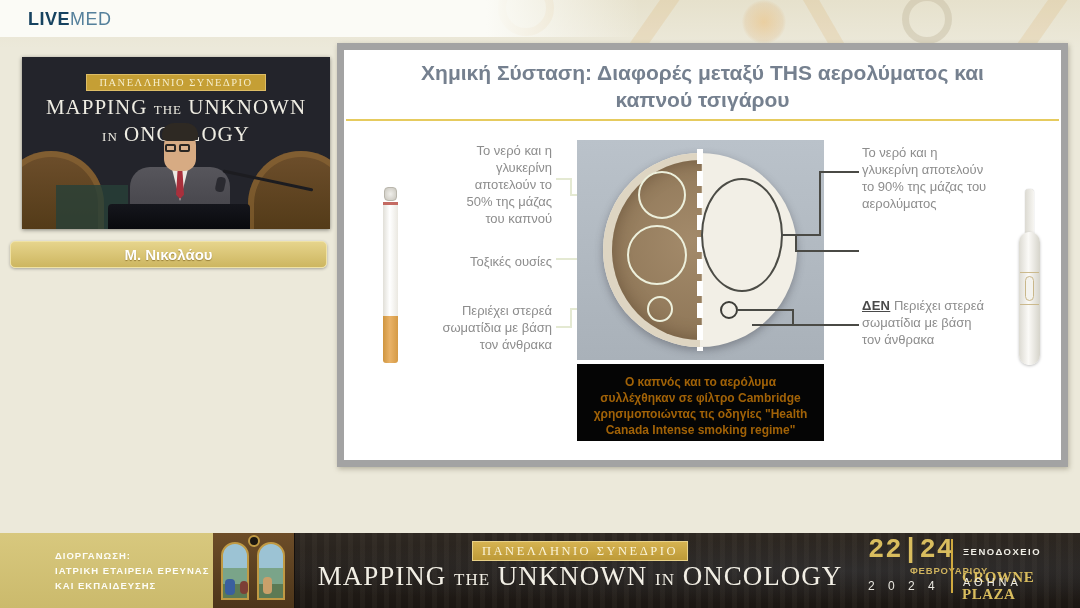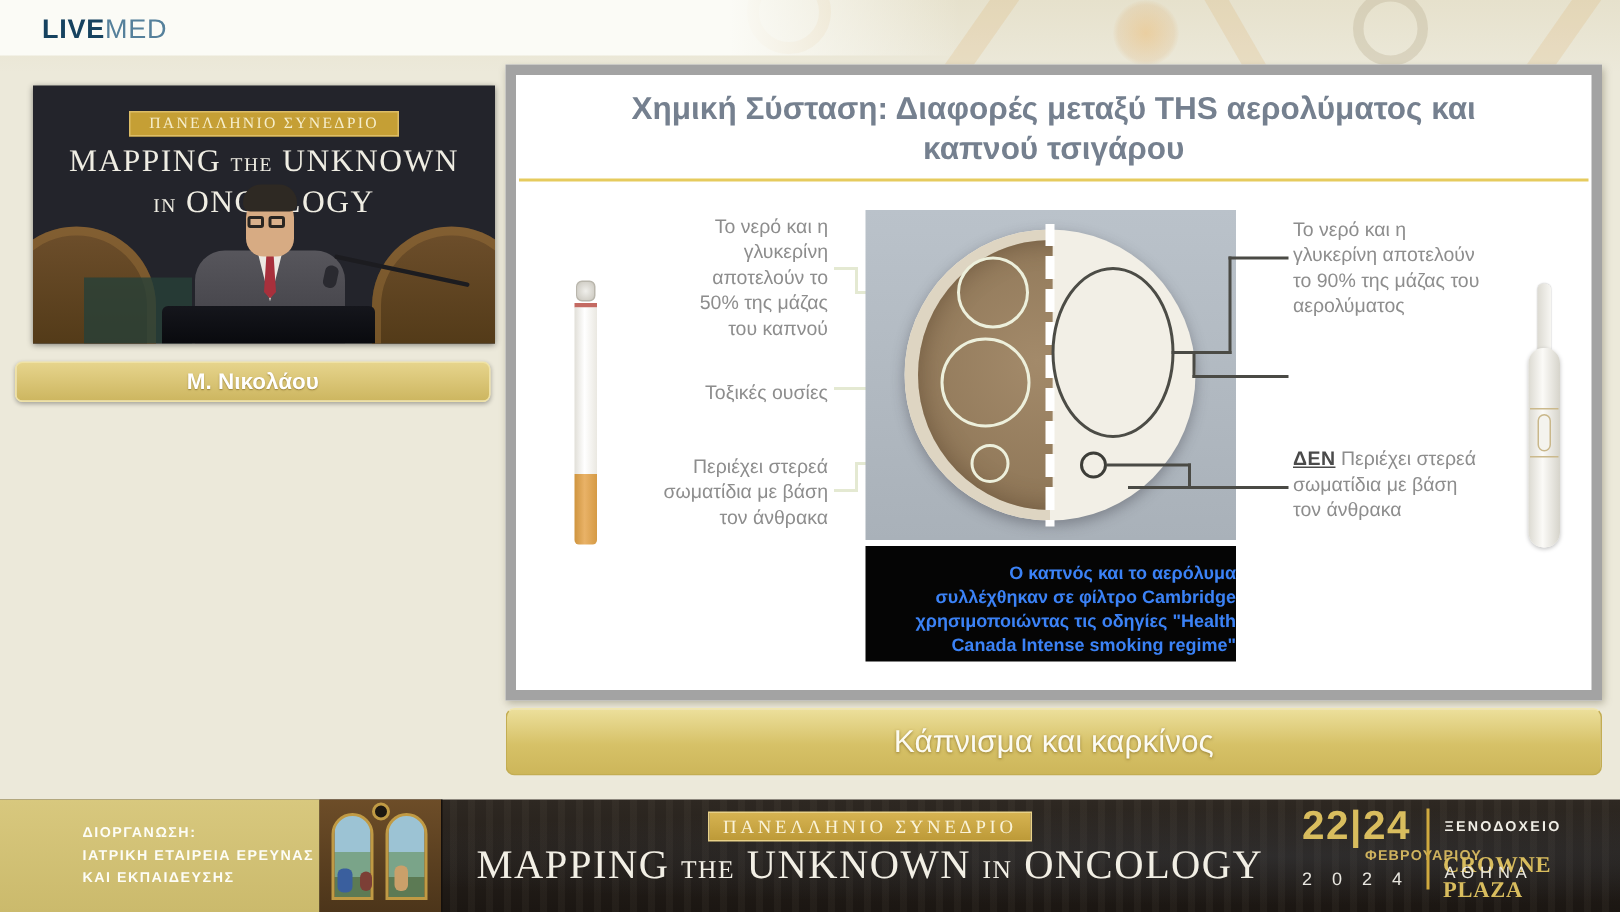--- a/index.html
+++ b/index.html
@@ -104,22 +104,22 @@
   .ring-l { position:absolute; border:2px solid #edf0dc; border-radius:50%; }
   .cl1 { left:61px; top:31px; width:48px; height:48px; }
   .cl2 { left:50px; top:85px; width:60px; height:60px; }
   .cl3 { left:70px; top:156px; width:26px; height:26px; }
   .e1  { position:absolute; left:124px; top:38px; width:82px; height:114px;
          border:2px solid #4c4c46; border-radius:50%; }
   .cr1 { position:absolute; left:143px; top:161px; width:18px; height:18px;
          border:2px solid #3d3d38; border-radius:50%; }
 
   .caption { left:233px; top:314px; width:247px; height:77px; background:#050505;
-             color:#3b82f6; font-weight:bold; font-size:12px; line-height:16px;
-             text-align:right; padding-top:10px; }
+             color:#a16207; font-weight:bold; font-size:12px; line-height:16px;
+             text-align:center; padding-top:10px; }
   .note { left:4px; top:403px; font-size:8px; color:#5353b8; letter-spacing:.2px; }
 
   .r-ann { left:518px; width:162px; color:#8d8d8d; font-size:13px; line-height:17px; }
   .r1 { top:94px; } .r2 { top:192px; } .r3 { top:247px; }
   .den { font-weight:bold; color:#4a4a4a; text-decoration:underline; letter-spacing:.3px; }
 
   .dev-cap  { left:681px; top:139px; width:9px; height:46px; border-radius:4px 4px 2px 2px;
               background:linear-gradient(90deg,#dcdad2,#f7f6f2); box-shadow:0 0 1px #999; }
   .dev-body { left:675px; top:182px; width:21px; height:133px; border-radius:10px;
               background:linear-gradient(90deg,#dcdad2,#fbfaf7 45%,#d6d4cb);
@@ -161,21 +161,21 @@
   .ff2 { left:50px; top:44px; width:9px; height:17px; background:#caa06a; }
   .ff3 { left:27px; top:48px; width:8px; height:13px; background:#7c3f36; }
   .f-badge { position:absolute; left:472px; top:8px; width:216px; height:20px;
              background:linear-gradient(180deg,#d6b351,#bd9a38); border:1px solid #e8d188;
              text-align:center; line-height:18px; font-family:"Liberation Serif",serif;
              font-size:12.5px; letter-spacing:2.5px; color:#faf3d8; }
   .f-title { position:absolute; left:260px; top:28px; width:640px; text-align:center;
              font-family:"Liberation Serif",serif; color:#f2efe5; font-size:27px;
              letter-spacing:1px; }
   .f-title .sm { font-size:17px; }
-  .f-days { position:absolute; left:868px; top:2px; font-family:Liberation Sans, sans-serif;
+  .f-days { position:absolute; left:868px; top:2px; font-family:Liberation Mono, monospace;
             font-weight:bold; font-size:27px; color:#d9bd5e; letter-spacing:1px; }
   .f-month { position:absolute; left:866px; top:32px; font-size:9.5px; font-weight:bold;
              color:#cfb35e; letter-spacing:.8px;margin-left:44px; }
   .f-year { position:absolute; left:868px; top:46px; font-size:12px; color:#e8e6df;
             letter-spacing:5px; }
   .f-sep { position:absolute; left:951px; top:6px; width:2px; height:54px; background:#cfa93f; }
   .f-vlabel { position:absolute; left:963px; top:13px; font-size:9.5px; font-weight:bold;
               color:#f0eee6; letter-spacing:1.5px; }
   .f-vname { position:absolute; left:962px; top:36px; font-family:"Liberation Serif",serif;
              font-weight:bold; font-size:15px; color:#d9bd5e; letter-spacing:.5px; }
@@ -292,21 +292,20 @@
       <span>τον άνθρακα</span>
     </div>
 
     <div class="abs dev-cap"></div>
     <div class="abs dev-body"></div>
     <div class="dev-line dl1"></div>
     <div class="dev-line dl2"></div>
     <div class="abs dev-btn"></div>
   </div>
 
-  <div class="abs topic">Κάπνισμα και καρκίνος</div>
 
   <div class="abs footer">
     <div class="f-gold"></div>
     <div class="f-org pre">ΔΙΟΡΓΑΝΩΣΗ:
 ΙΑΤΡΙΚΗ ΕΤΑΙΡΕΙΑ ΕΡΕΥΝΑΣ
 ΚΑΙ ΕΚΠΑΙΔΕΥΣΗΣ</div>
 
     <div class="f-art">
       <div class="fa w1"></div>
       <div class="fa w2"></div>

